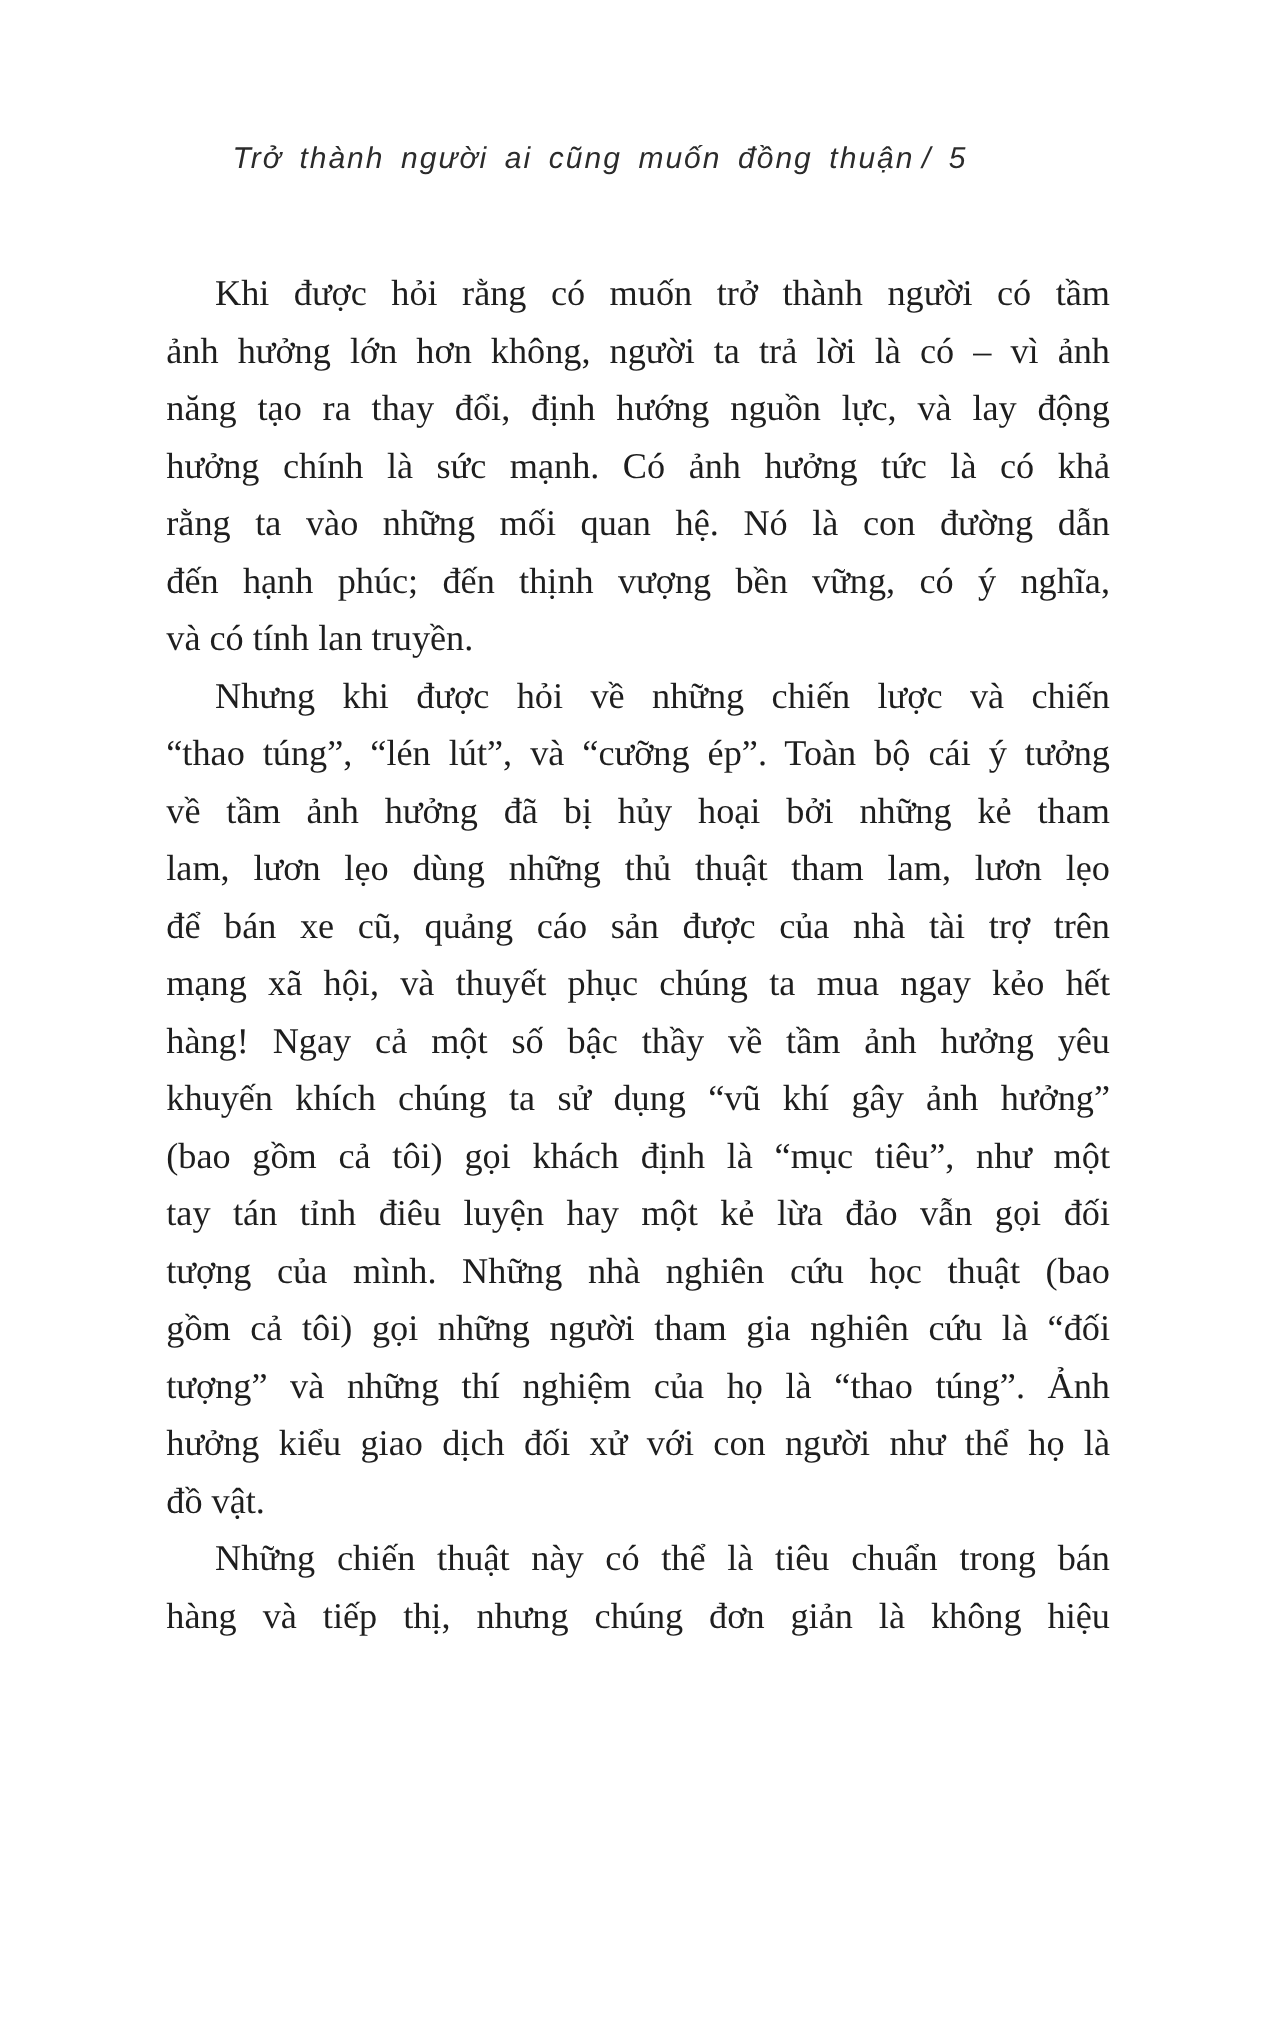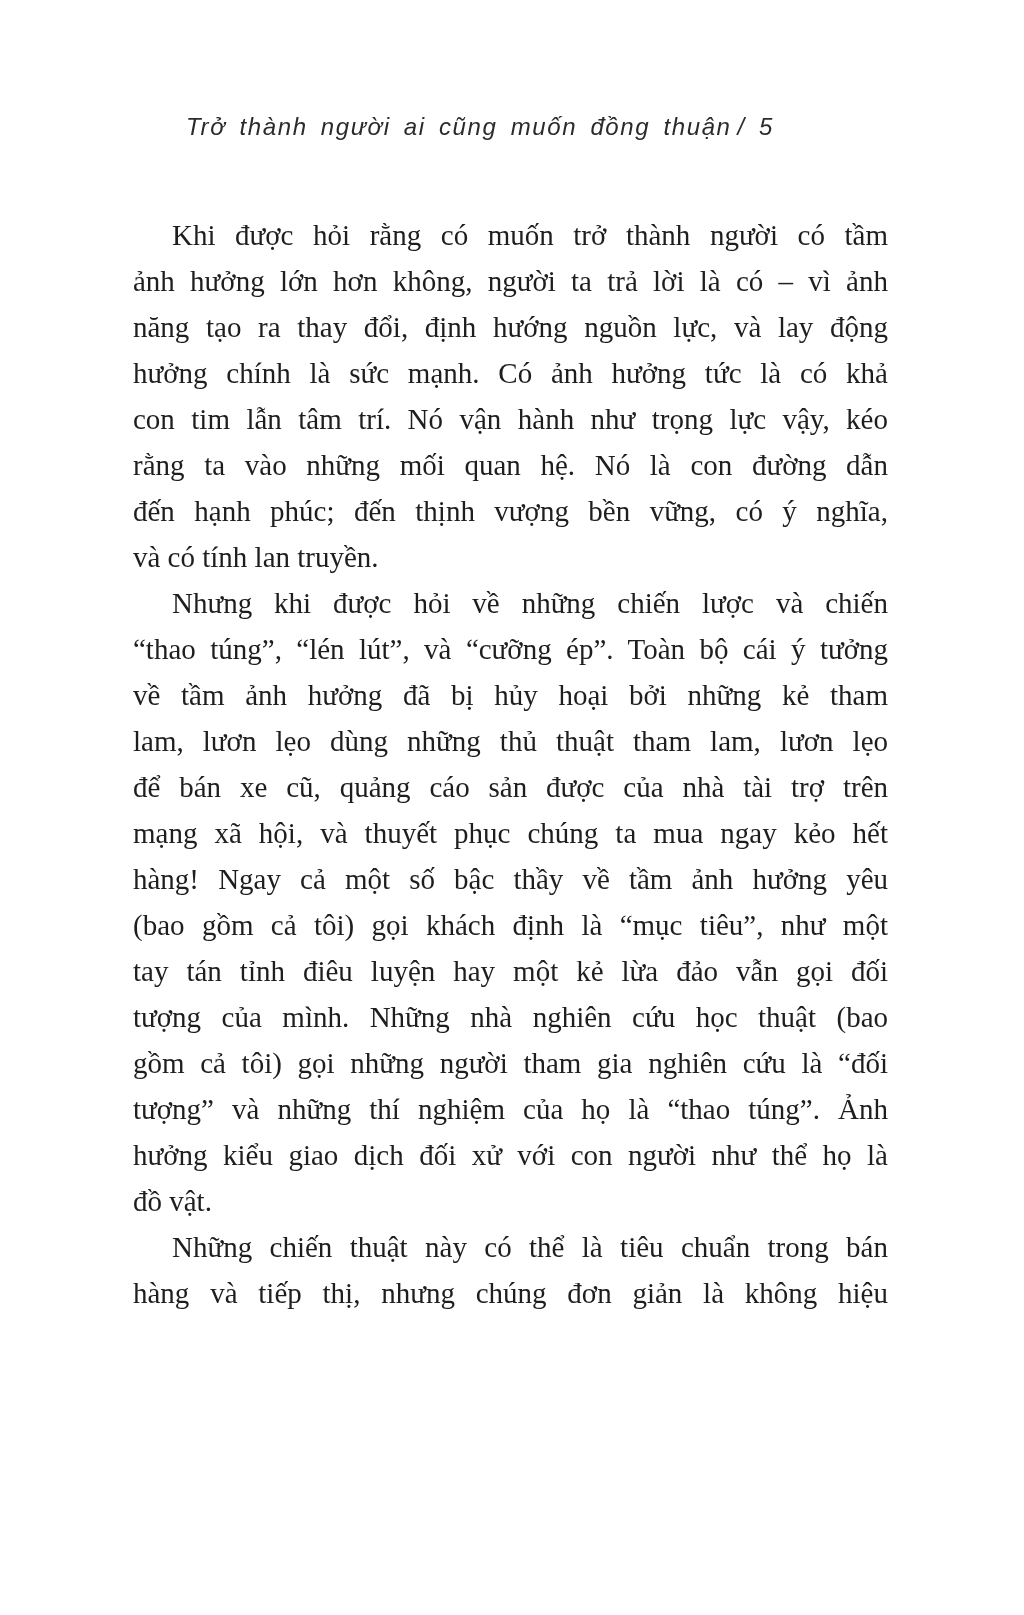--- a/index.html
+++ b/index.html
@@ -63,31 +63,31 @@
   <div class="running-head">
     <span>Trở thành người ai cũng muốn đồng thuận</span><span class="page-num">/ 5</span>
   </div>
 
   <div class="body-text">
 
   <div class="line para-first">Khi được hỏi rằng có muốn trở thành người có tầm</div>
       <div class="line">ảnh hưởng lớn hơn không, người ta trả lời là có – vì ảnh</div>
       <div class="line">năng tạo ra thay đổi, định hướng nguồn lực, và lay động</div>
       <div class="line">hưởng chính là sức mạnh. Có ảnh hưởng tức là có khả</div>
-      <div class="line">con tim lẫn tâm trí. Nó vận hành như trọng lực vậy, kéo</div>
       <div class="line">rằng ta vào những mối quan hệ. Nó là con đường dẫn</div>
       <div class="line">đến hạnh phúc; đến thịnh vượng bền vững, có ý nghĩa,</div>
       <div class="line para-last">và có tính lan truyền.</div>
       <div class="line para-first">Nhưng khi được hỏi về những chiến lược và chiến</div>
       <div class="line">“thao túng”, “lén lút”, và “cưỡng ép”. Toàn bộ cái ý tưởng</div>
       <div class="line">về tầm ảnh hưởng đã bị hủy hoại bởi những kẻ tham</div>
       <div class="line">lam, lươn lẹo dùng những thủ thuật tham lam, lươn lẹo</div>
       <div class="line">để bán xe cũ, quảng cáo sản được của nhà tài trợ trên</div>
       <div class="line">mạng xã hội, và thuyết phục chúng ta mua ngay kẻo hết</div>
       <div class="line">hàng! Ngay cả một số bậc thầy về tầm ảnh hưởng yêu</div>
+      <div class="line">khuyến khích chúng ta sử dụng “vũ khí gây ảnh hưởng”</div>
       <div class="line">(bao gồm cả tôi) gọi khách định là “mục tiêu”, như một</div>
       <div class="line">tay tán tỉnh điêu luyện hay một kẻ lừa đảo vẫn gọi đối</div>
       <div class="line">tượng của mình. Những nhà nghiên cứu học thuật (bao</div>
       <div class="line">gồm cả tôi) gọi những người tham gia nghiên cứu là “đối</div>
       <div class="line">tượng” và những thí nghiệm của họ là “thao túng”. Ảnh</div>
       <div class="line">hưởng kiểu giao dịch đối xử với con người như thể họ là</div>
       <div class="line para-last">đồ vật.</div>
       <div class="line para-first">Những chiến thuật này có thể là tiêu chuẩn trong bán</div>
       <div class="line">hàng và tiếp thị, nhưng chúng đơn giản là không hiệu</div>
     </div>

